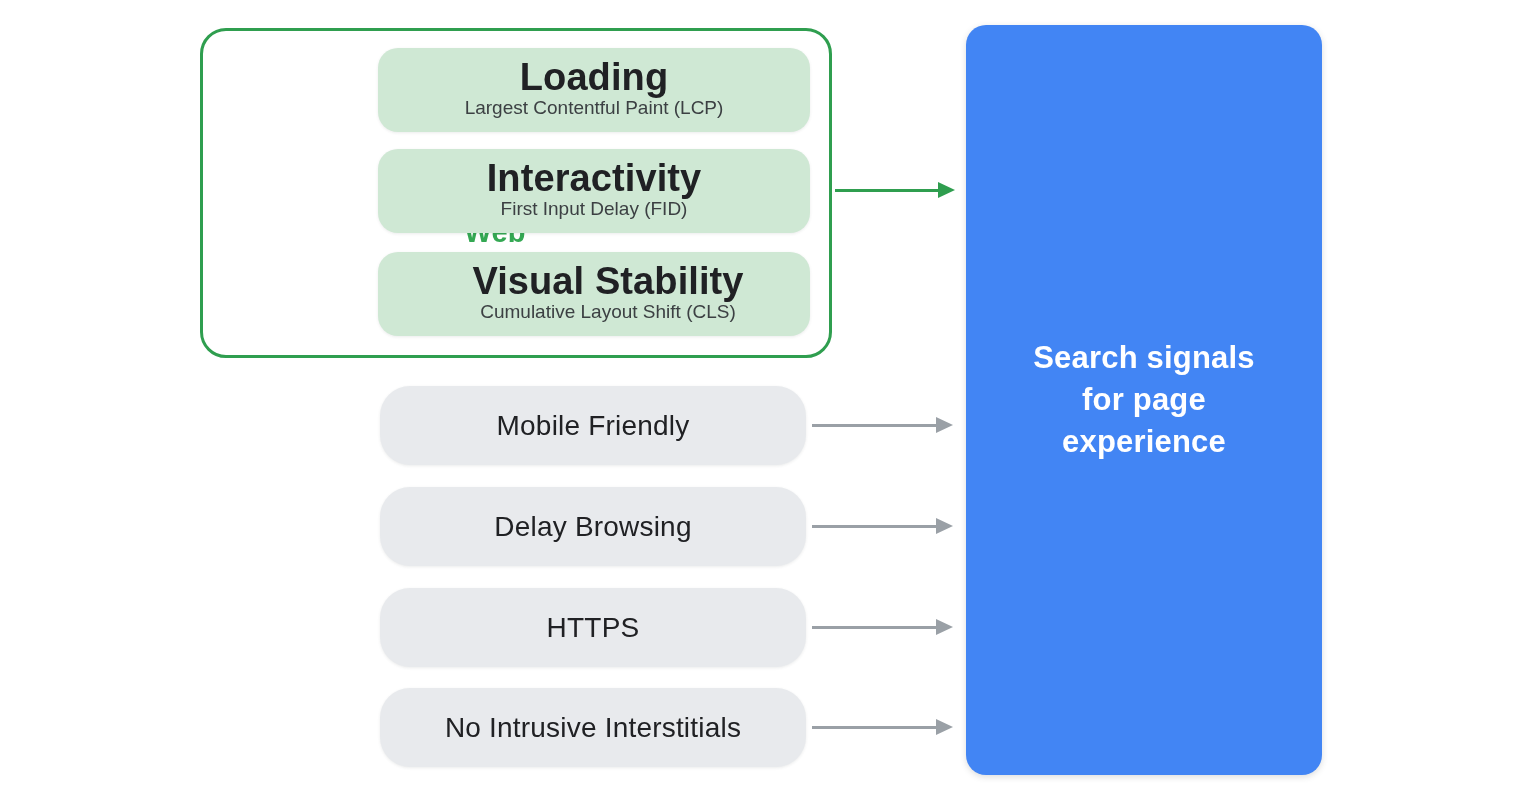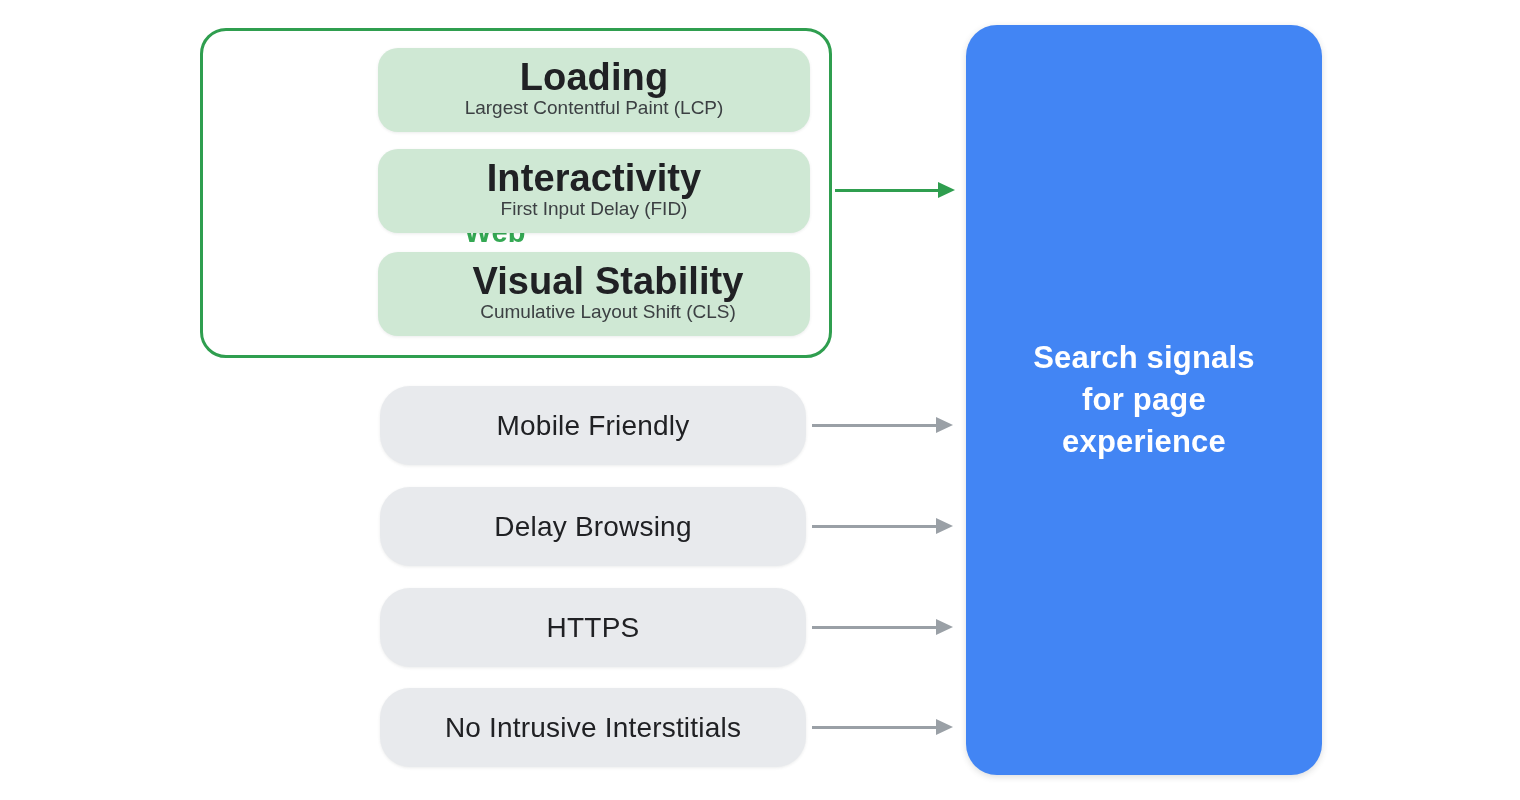--- a/index.html
+++ b/index.html
@@ -105,21 +105,21 @@
   #arrow-sig-2 { top: 517px; }
   #arrow-sig-3 { top: 618px; }
   #arrow-sig-4 { top: 718px; }
 
   
   .result-box {
     position: absolute;
     left: 966px; top: 25px;
     width: 356px; height: 750px;
     background: #4285f4;
-    border-radius: 31px;
+    border-radius: 20px;
     display: flex;
     align-items: center;
     justify-content: center;
     box-shadow: 0 2px 6px rgba(60,64,67,0.18);
   }
   .result-box__label {
     width: 252px;
     text-align: center;
     font-size: 31px;
     font-weight: 700;

